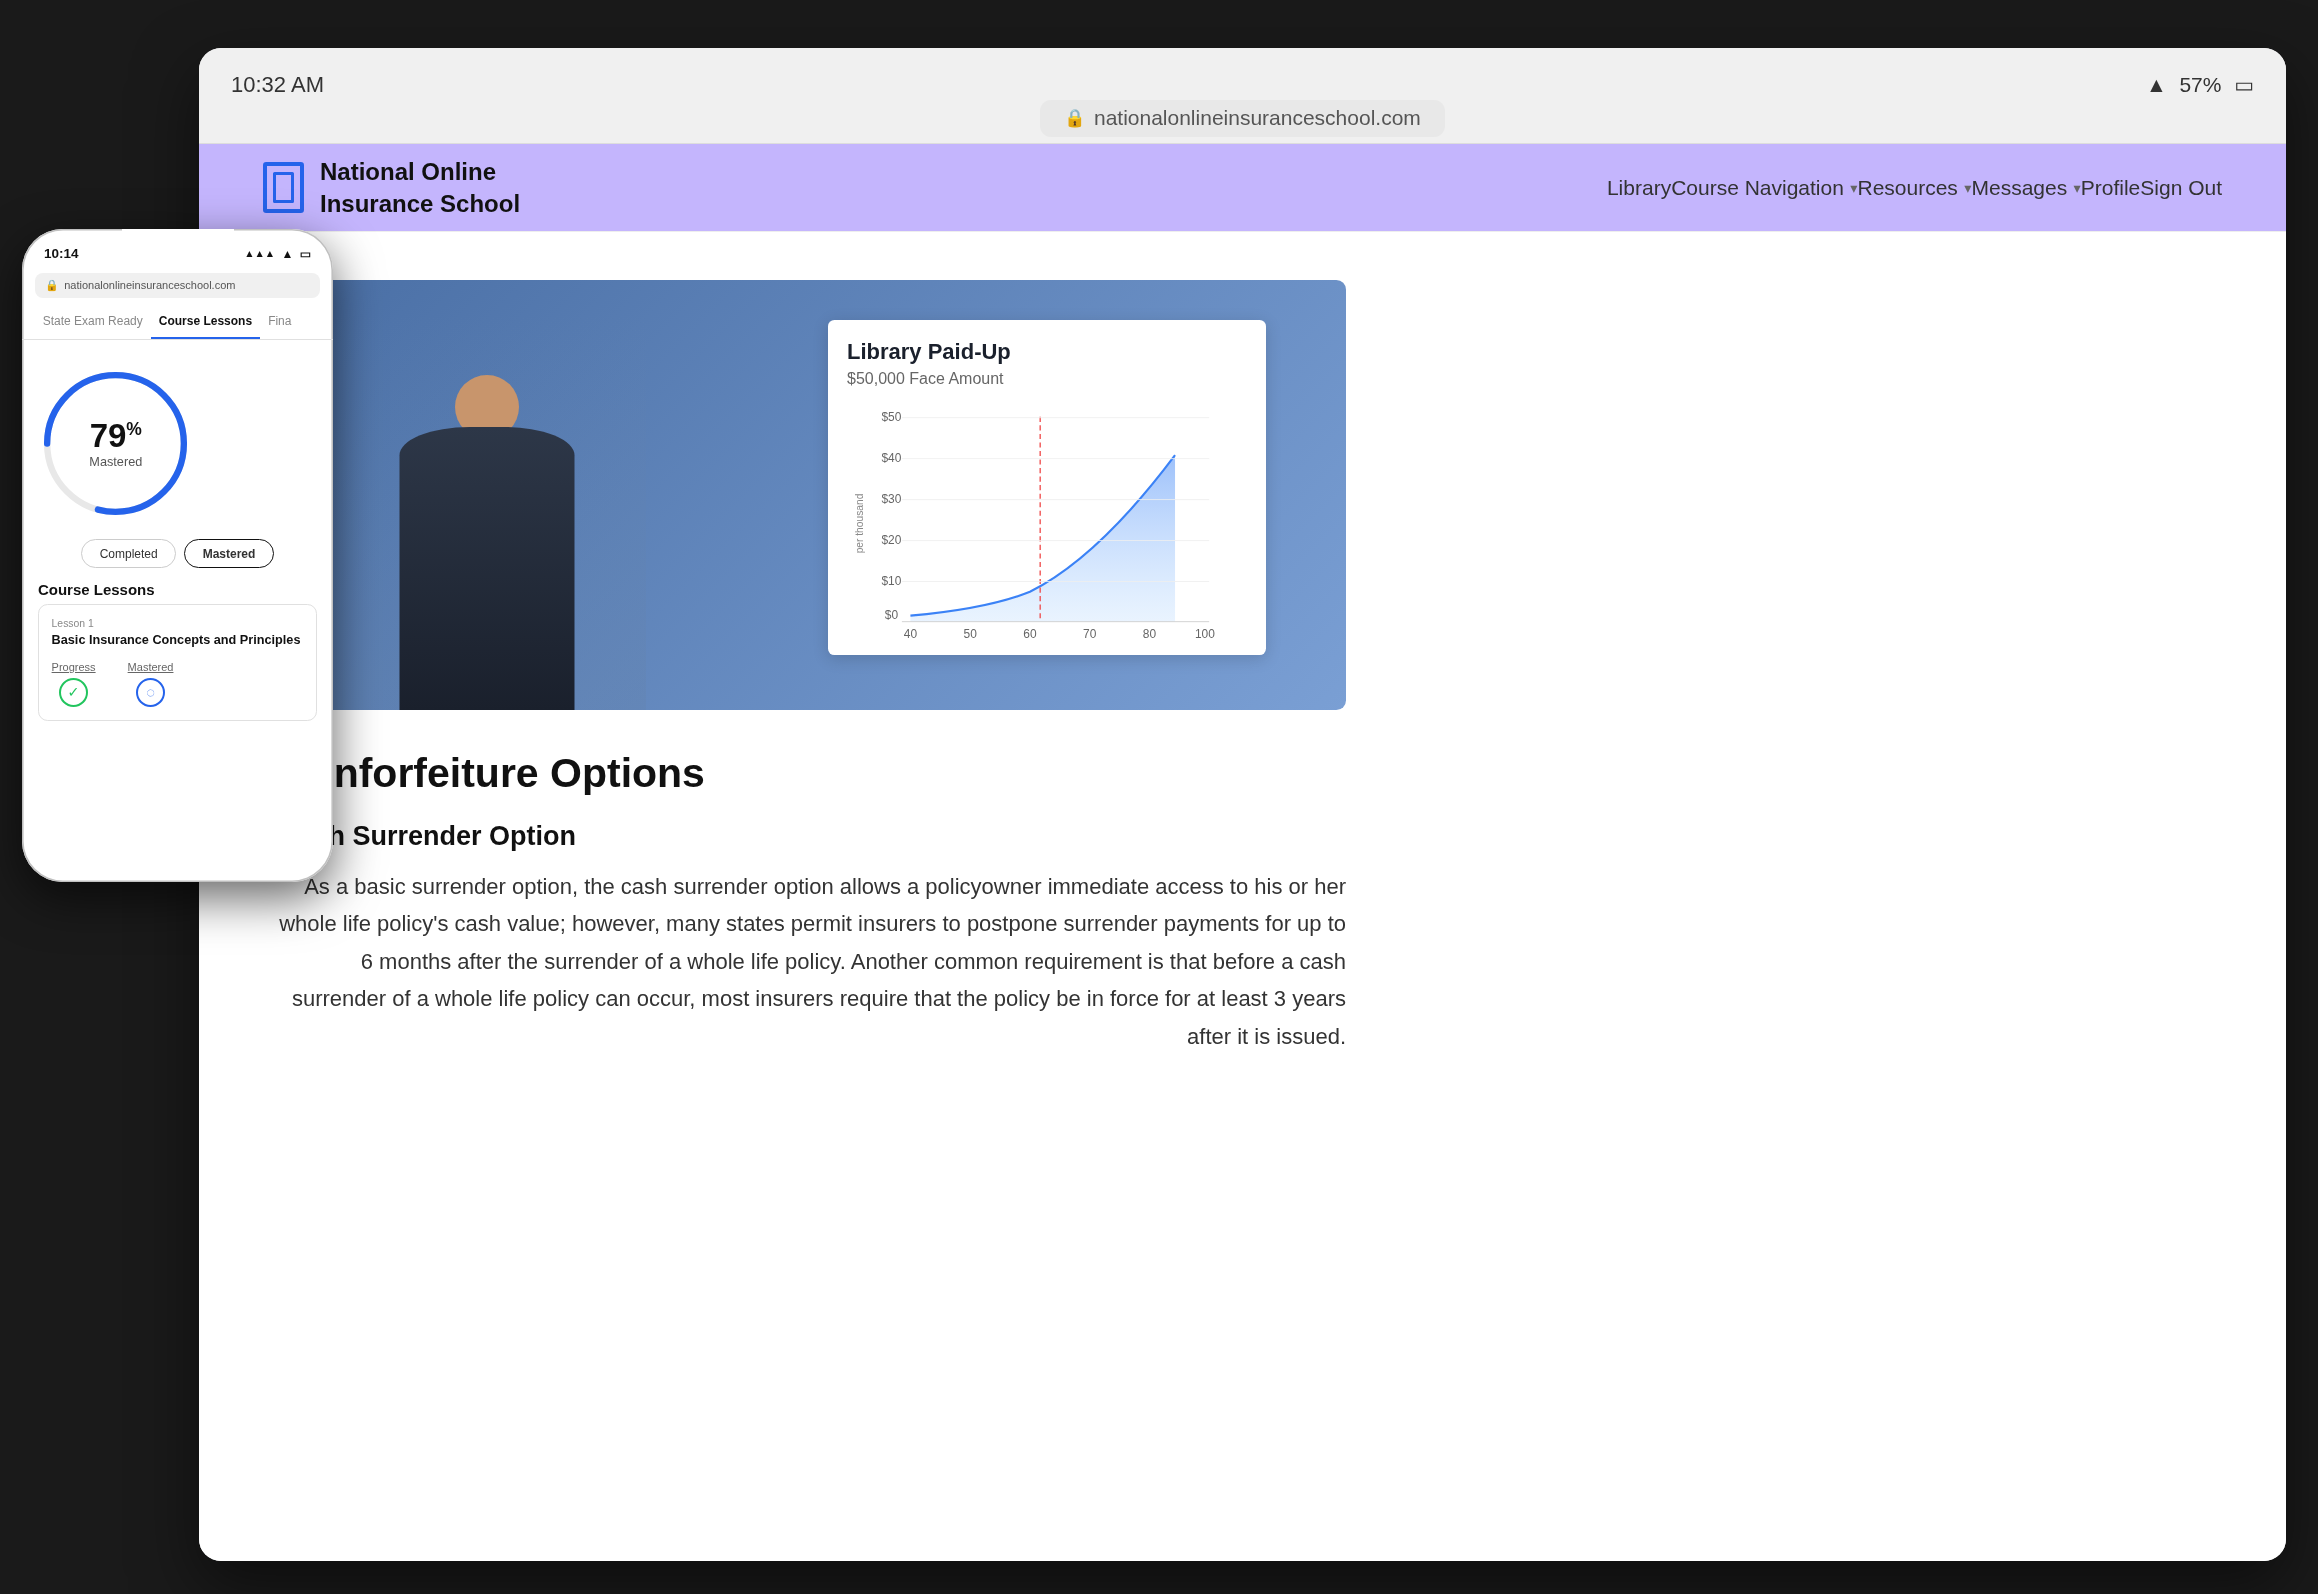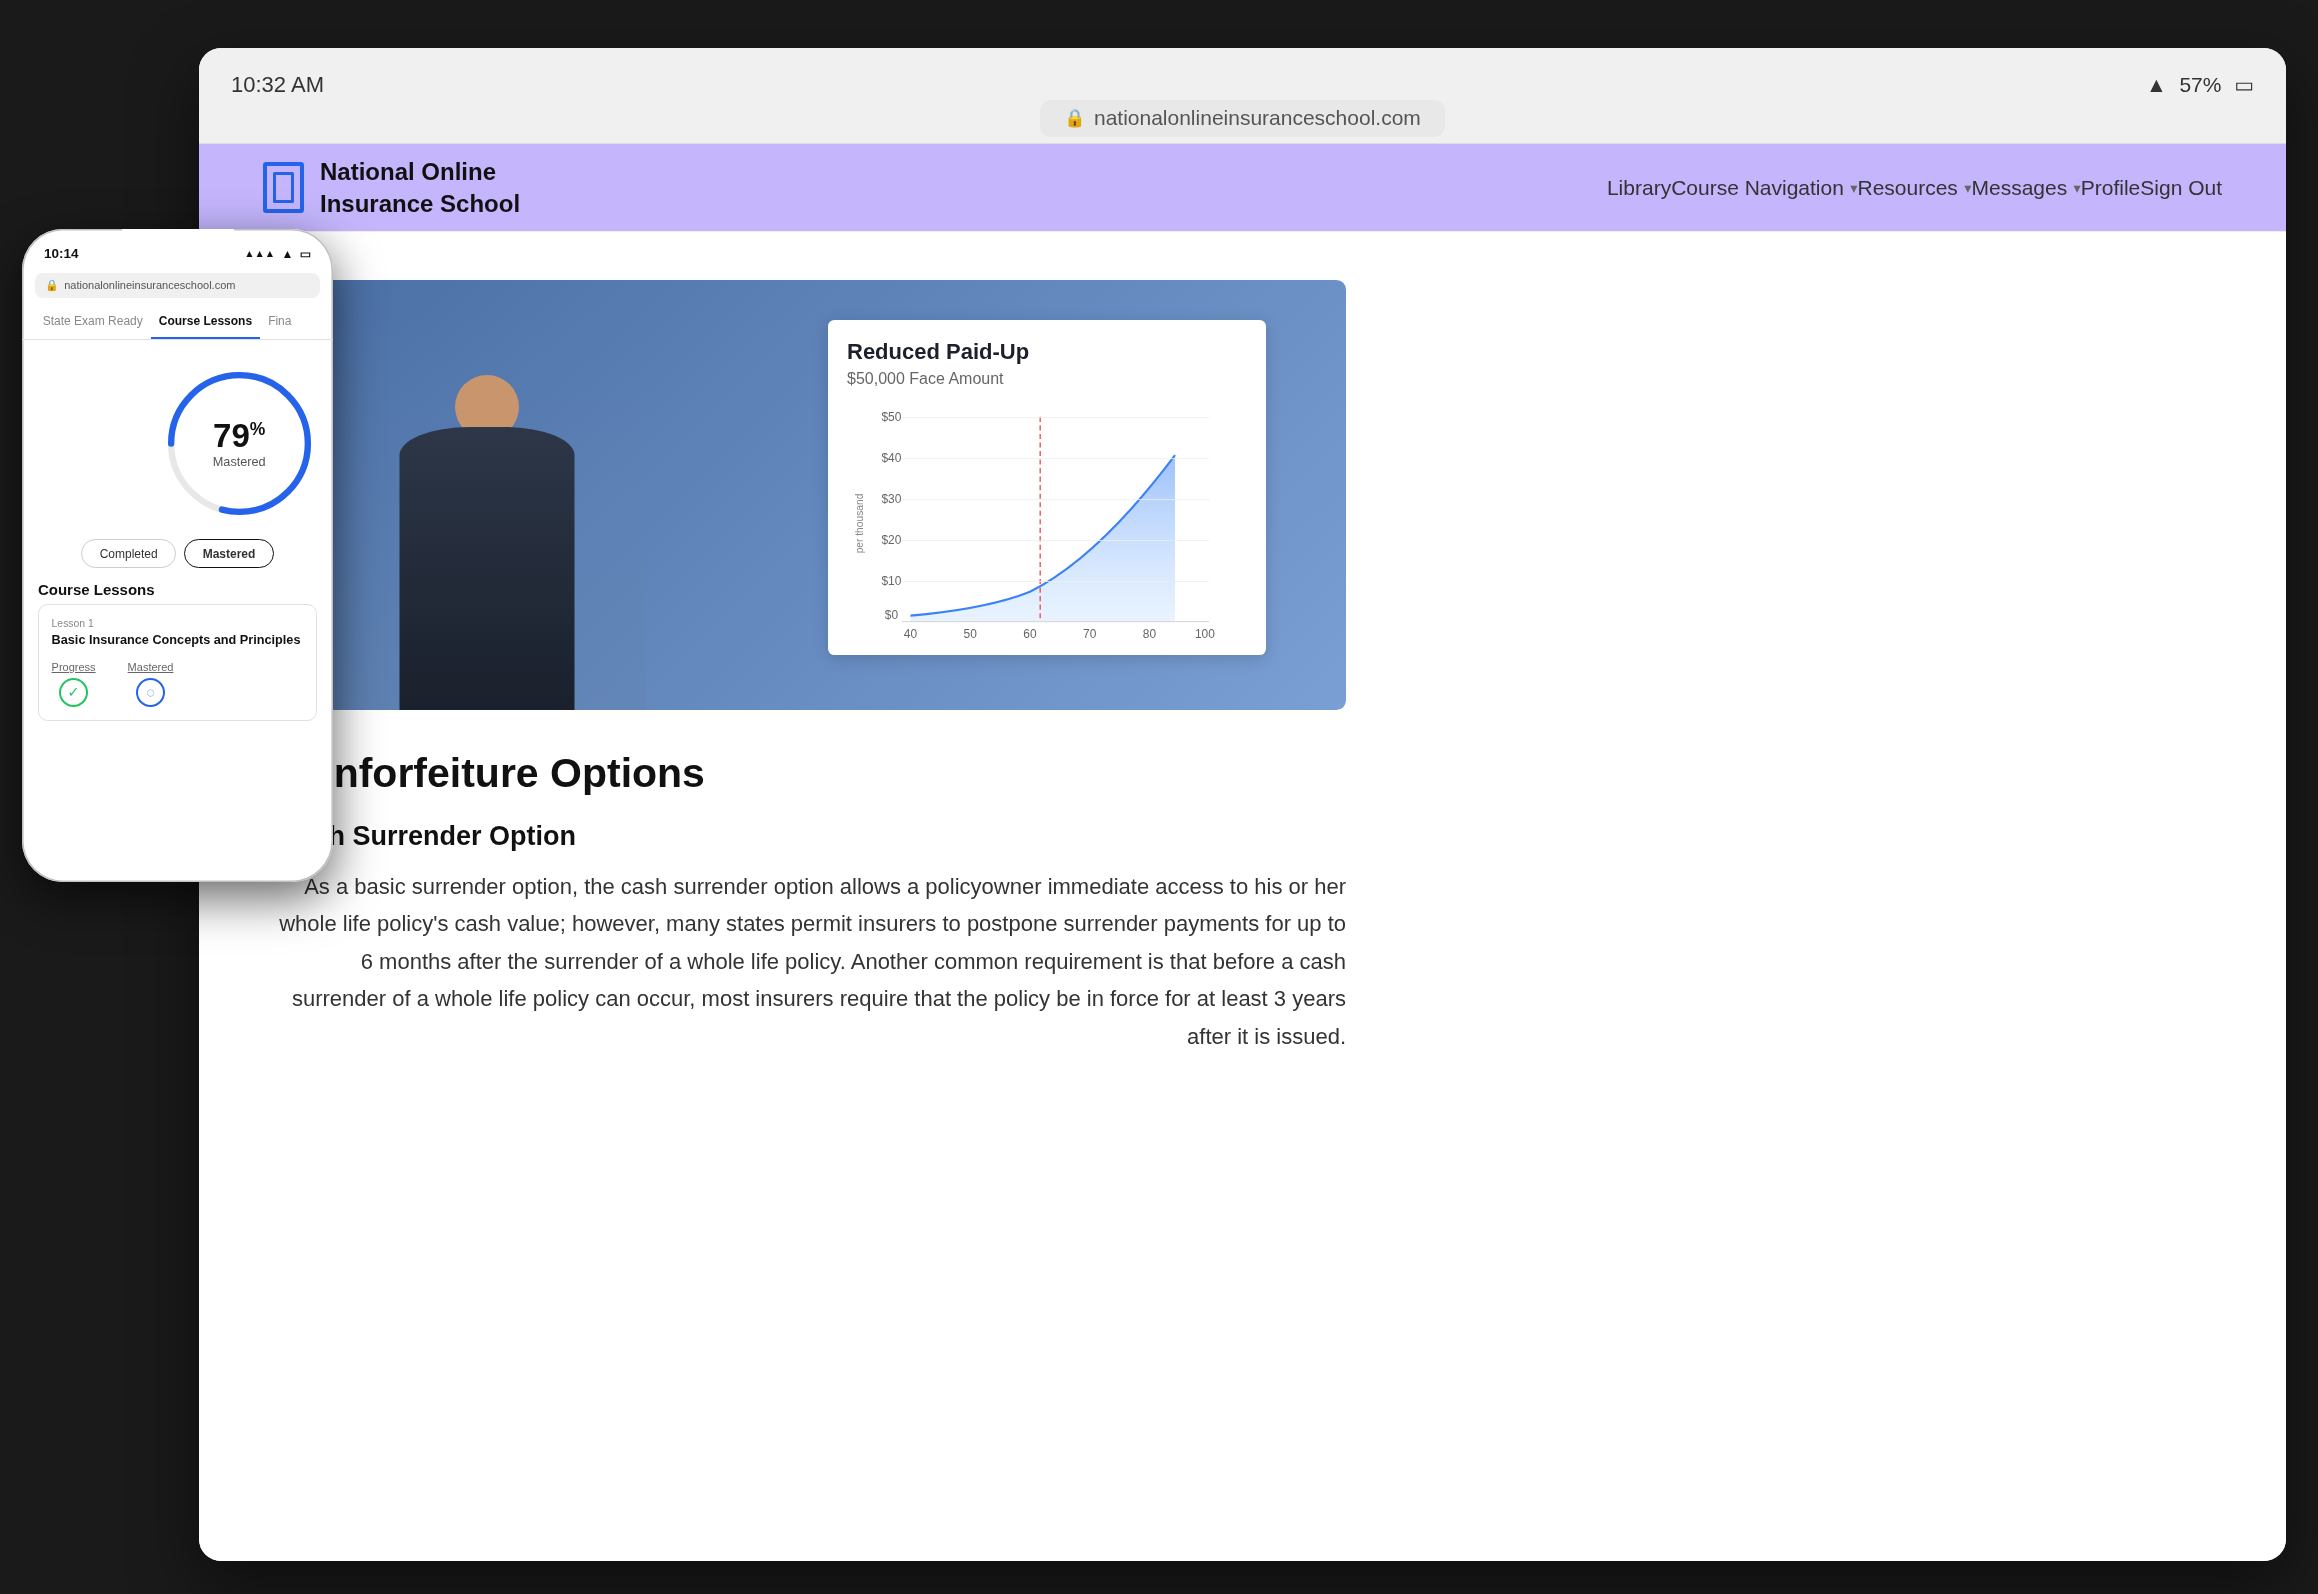--- a/index.html
+++ b/index.html
@@ -299,21 +299,21 @@
 
     .phone-content {
       padding: 16px 14.3px;
       overflow: hidden;
       height: calc(653px - 38px - 35px - 33px - 35px);
     }
 
     
     .progress-circle-container {
       display: flex;
-      justify-content: flex-end;
+      justify-content: flex-start;
       margin: 8px 0 16px;
     }
 
     .progress-circle {
       position: relative;
       width: 159px;
       height: 159px;
     }
 
     .progress-circle svg {
@@ -498,21 +498,21 @@
     <div class="lesson-video">
 
       <div class="video-presenter">
         <div style="position:relative; width:207px; height:335px;">
           <div style="position:absolute; top:0; left:50%; transform:translateX(-50%); width:64px; height:64px; background:#c8956c; border-radius:50%;"></div>
           <div style="position:absolute; top:52px; left:50%; transform:translateX(-50%); width:175px; height:283px; background:linear-gradient(180deg,#2d3748,#1a202c); border-radius:40% 40% 10% 10% / 10% 10% 0 0;"></div>
         </div>
       </div>
 
       <div class="video-chart">
-        <div class="chart-title">Reduced Paid-Up</div>
+        <div class="chart-title">Library Paid-Up</div>
         <div class="chart-subtitle">$50,000 Face Amount</div>
         <div class="chart-area">
           <svg class="chart-svg" viewBox="0 0 460 280">
 
             <text x="36" y="20" font-size="14" fill="#666">$50</text>
             <text x="36" y="68" font-size="14" fill="#666">$40</text>
             <text x="36" y="116" font-size="14" fill="#666">$30</text>
             <text x="36" y="164" font-size="14" fill="#666">$20</text>
             <text x="36" y="212" font-size="14" fill="#666">$10</text>
             <text x="40" y="252" font-size="14" fill="#666">$0</text>

